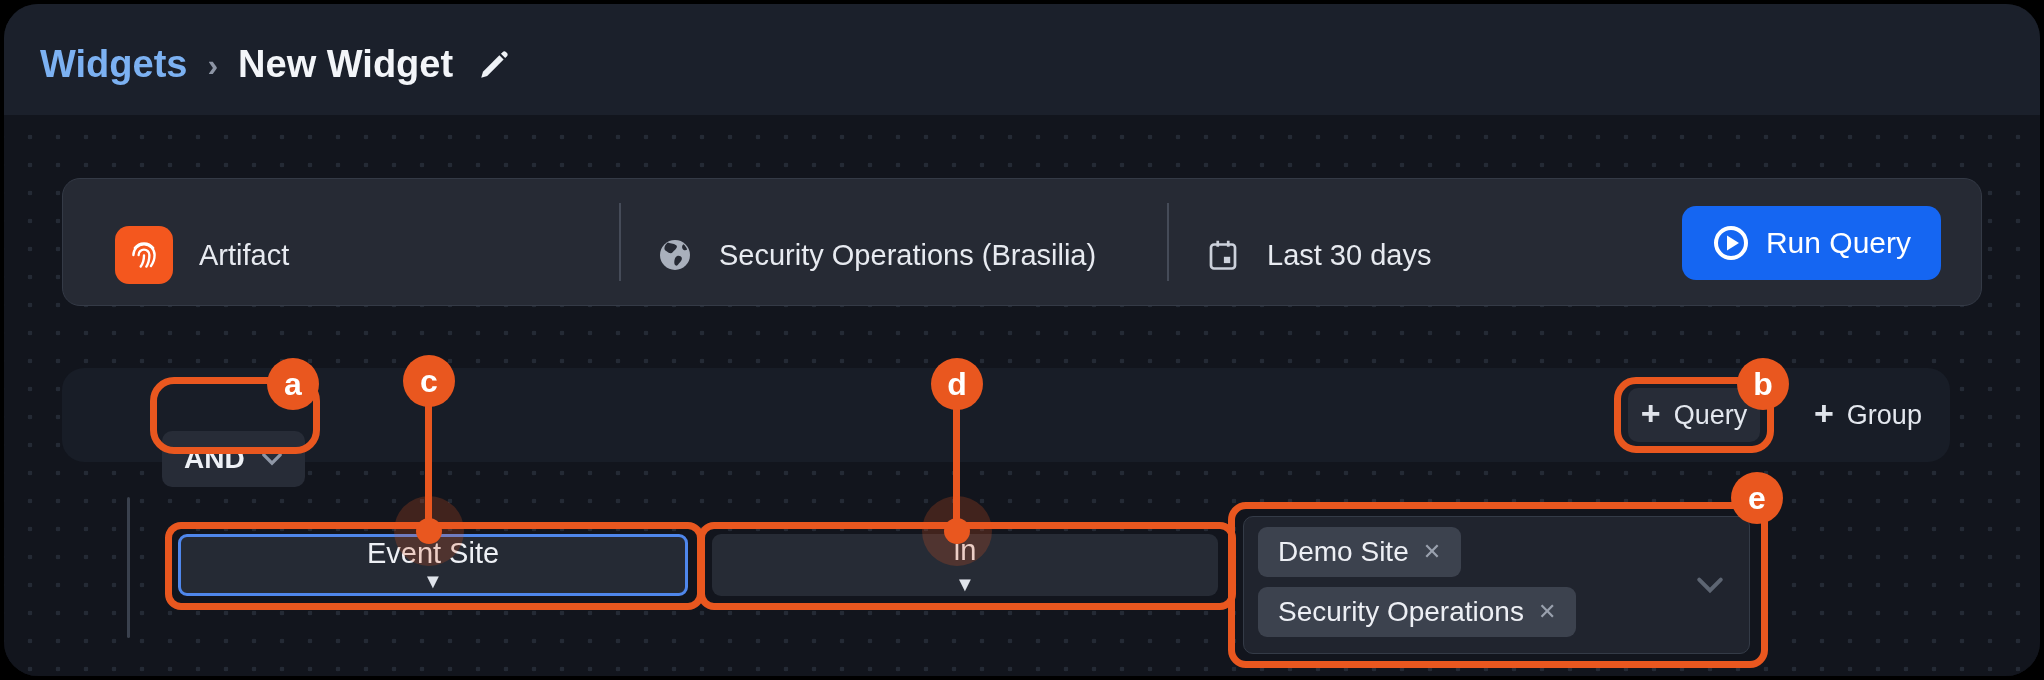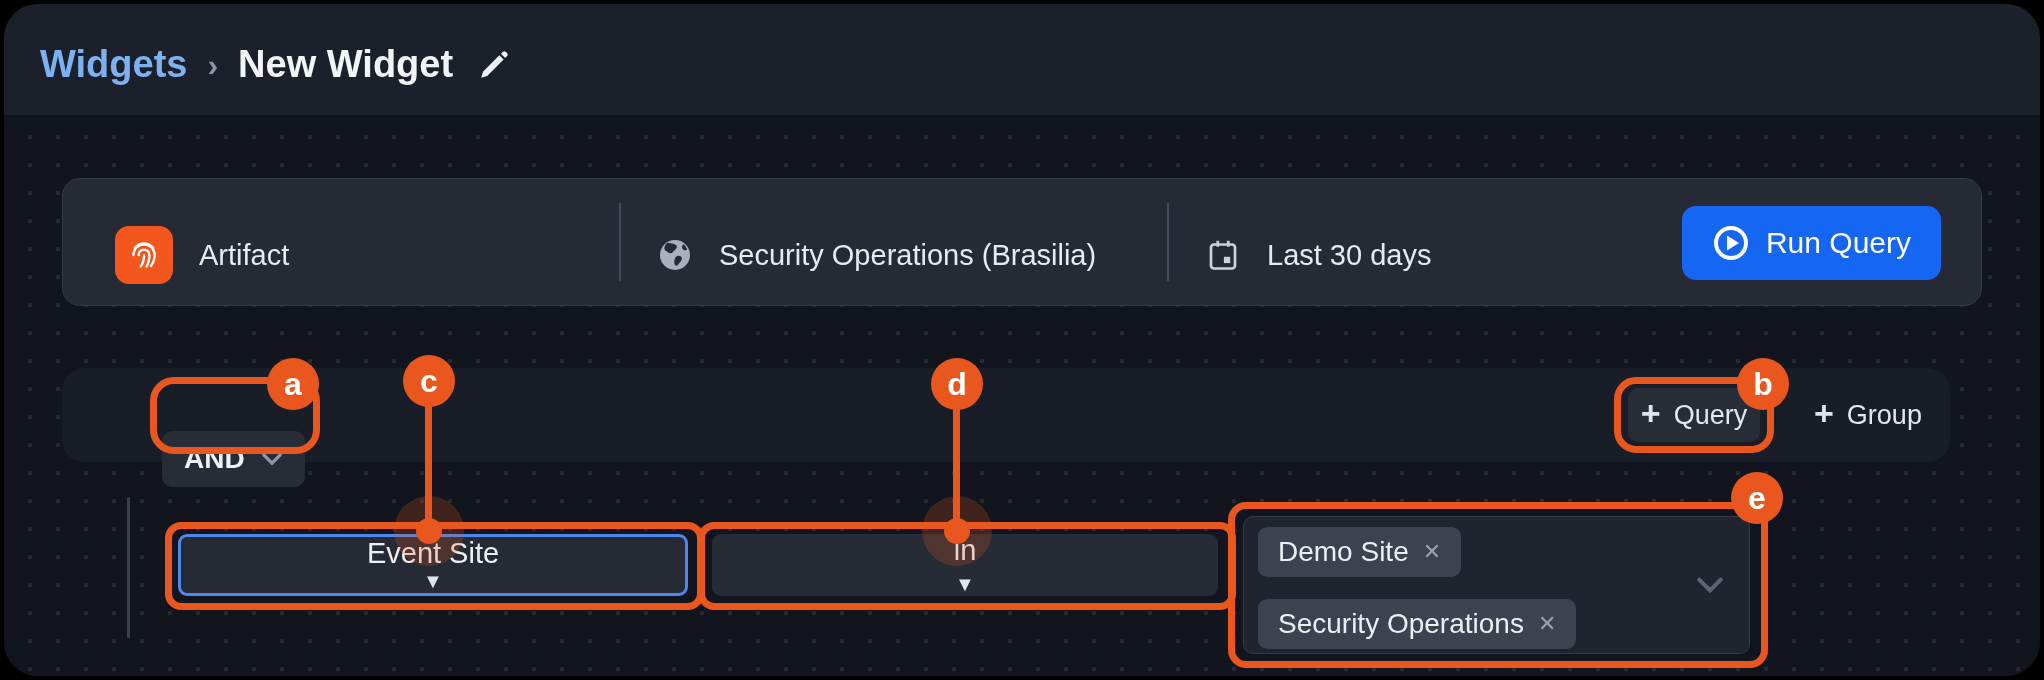--- a/index.html
+++ b/index.html
@@ -55,21 +55,21 @@
           display:flex;align-items:center;justify-content:space-between;padding:0 24px;
           color:#eef0f5;font-size:29px;box-sizing:border-box;cursor:pointer;flex-direction:column;}
   .field-select{left:174px;width:510px;background:#252a34;border:3px solid #4f87ec;}
   .op-select{left:708px;width:506px;}
   .caret{font-size:20px;color:#e0e4eb;}
 
   .multiselect{position:absolute;left:1239px;top:401px;width:507px;height:138px;background:#20242e;
                border:1px solid #343b47;border-radius:10px;box-sizing:border-box;
                padding:10px 14px;cursor:pointer;}
   .chip{display:flex;width:fit-content;align-items:center;gap:14px;height:50px;padding:0 20px;
-        background:#3c424e;border-radius:9px;color:#edeff4;font-size:28px;margin-bottom:22px;}
+        background:#3c424e;border-radius:9px;color:#edeff4;font-size:28px;margin-bottom:10px;}
   .chip-x{color:#9aa1ae;font-size:22px;line-height:1;cursor:pointer;}
   .ms-chevron{position:absolute;right:24px;top:50%;transform:translateY(-50%);display:flex;}
 
   
   .ann-outline{position:absolute;border:7px solid #e9571f;box-sizing:border-box;pointer-events:none;}
   .ol-a{left:146px;top:262px;width:170px;height:77px;border-radius:24px;}
   .ol-b{left:1610px;top:262px;width:160px;height:76px;border-radius:22px;}
   .ol-c{left:161px;top:407px;width:539px;height:88px;border-radius:16px;}
   .ol-d{left:694px;top:407px;width:538px;height:88px;border-radius:16px;}
   .ol-e{left:1224px;top:387px;width:540px;height:166px;border-radius:18px;}

